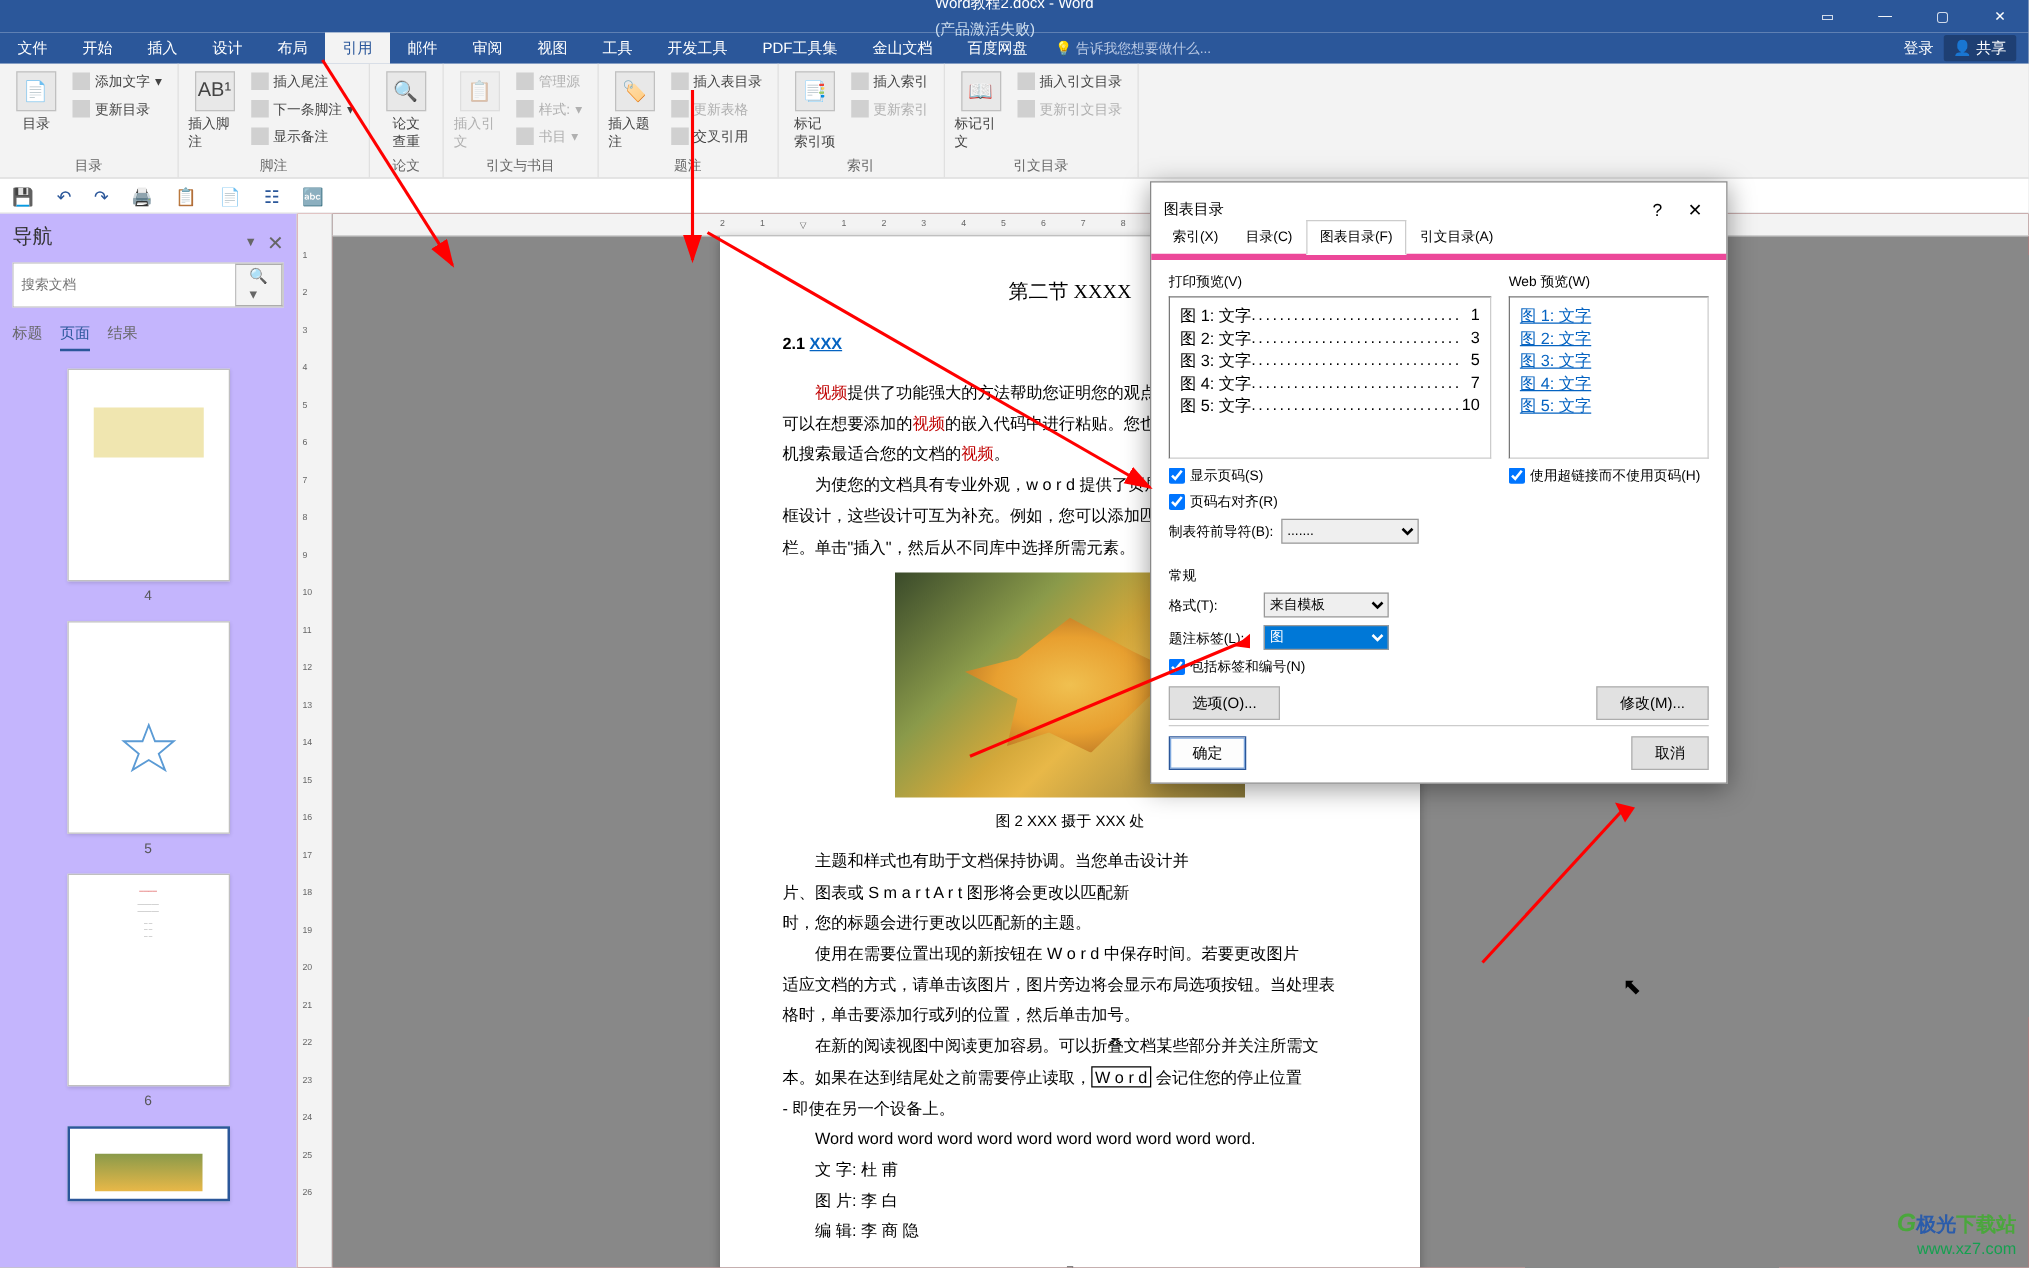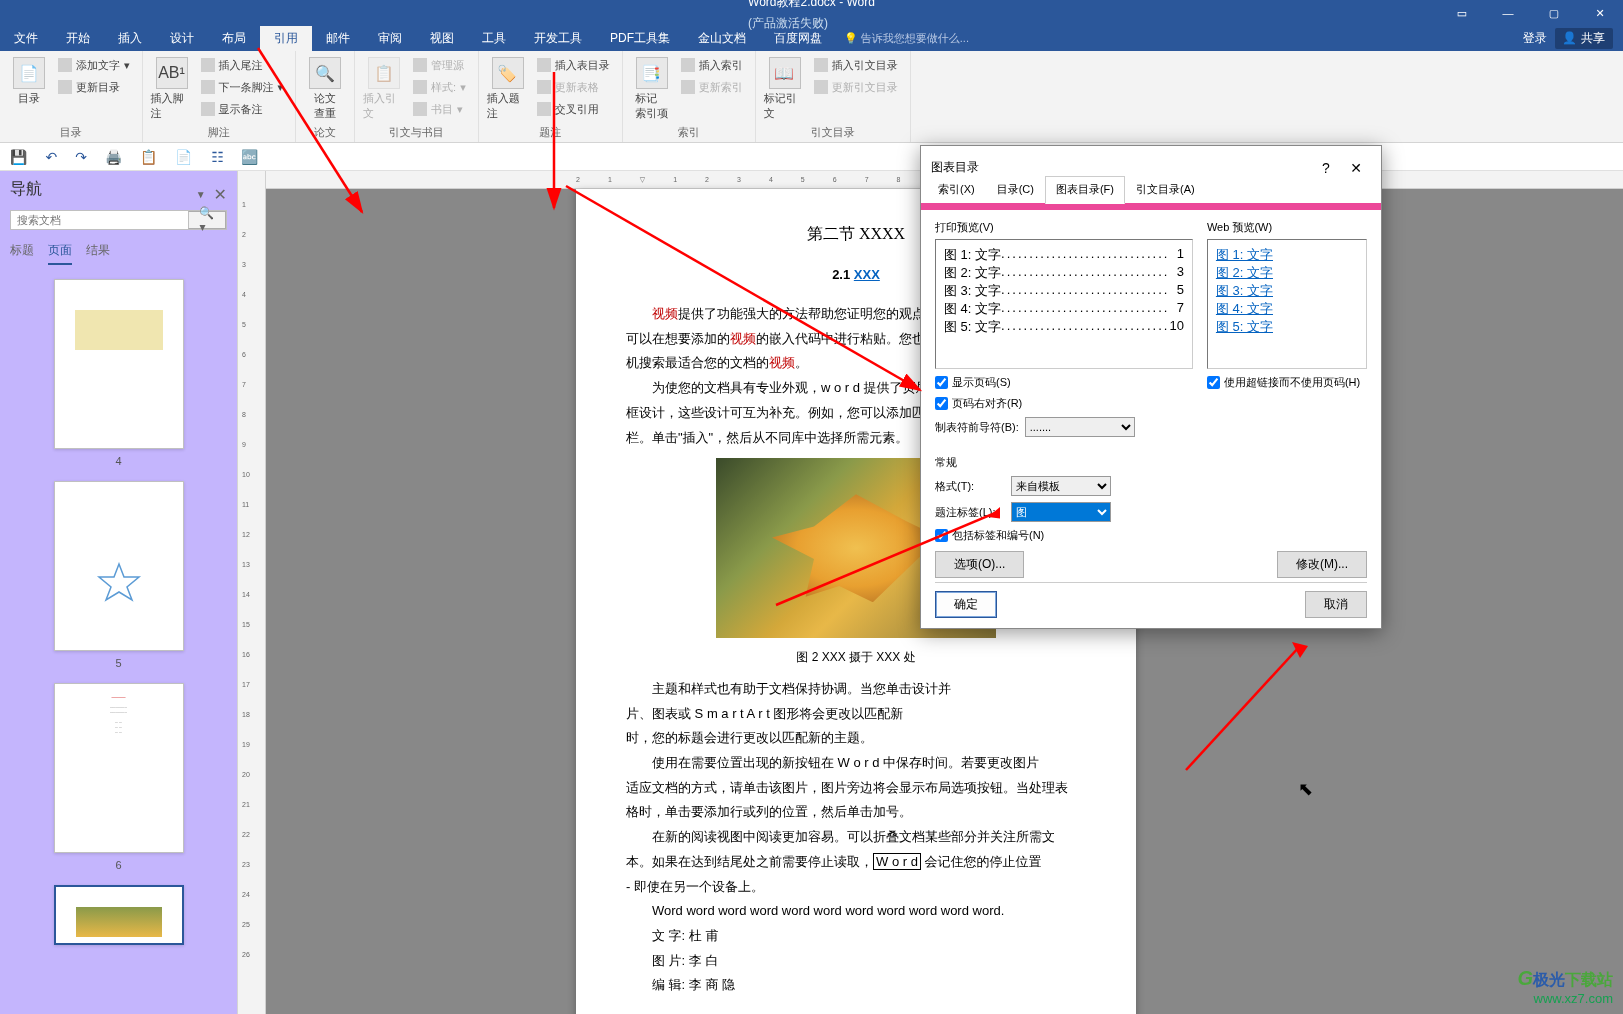--- a/index.html
+++ b/index.html
@@ -33,56 +33,56 @@
 
 
 .qat { height: 28px; background: #fff; border-bottom: 1px solid #e0e0e0; display: flex; align-items: center; padding: 0 10px; gap: 18px; color: #2b579a; font-size: 14px; }
 
 
 .main { display: flex; height: calc(1014px - 26px - 25px - 92px - 28px); }
 
 
 .navpane { width: 238px; border-right: 1px solid #d4d4d4; background: #c4b5fd; display: flex; flex-direction: column; padding: 8px 10px; }
 .navpane h3 { font-size: 16px; font-weight: normal; color: #333; margin-bottom: 10px; }
-.navsearch { display: flex; border: 1px solid #c0c0c0; background: #fff; height: 20px; }
+.navsearch { display: flex; border: 1px solid #c0c0c0; background: #fff; height: 36px; }
 .navsearch input { flex: 1; border: none; padding: 0 6px; font-size: 11px; outline: none; }
 .navsearch .btn { width: 28px; border-left: 1px solid #c0c0c0; display: flex; align-items: center; justify-content: center; color: #666; background: #f3f3f3; }
 .navtabs { display: flex; gap: 14px; margin: 12px 0 8px; font-size: 12px; }
 .navtabs span { color: #666; padding-bottom: 4px; cursor: pointer; }
 .navtabs span.active { color: #2b579a; border-bottom: 2px solid #2b579a; }
 .thumbs { flex: 1; overflow-y: auto; padding: 6px; }
 .thumb { margin-bottom: 14px; text-align: center; }
 .thumb .pg { width: 130px; height: 170px; background: #fff; border: 1px solid #c0c0c0; margin: 0 auto 6px; box-shadow: 0 1px 3px rgba(0,0,0,.15); padding: 10px; font-size: 4px; color: #888; overflow: hidden; }
 .thumb.active .pg { border: 2px solid #2b579a; }
 .thumb .num { font-size: 11px; color: #555; }
 
 
 .docarea { flex: 1; background: #b91c1c; position: relative; display: flex; }
 .vruler { width: 28px; background: #f3f3f3; border-right: 1px solid #d0d0d0; font-size: 7px; color: #666; position: relative; }
 .vruler .tick { position: absolute; left: 4px; }
 .doccanvas { flex: 1; background: #888; overflow: hidden; position: relative; }
 .hruler { height: 18px; background: #f3f3f3; border-bottom: 1px solid #d0d0d0; display: flex; align-items: center; padding-left: 310px; font-size: 7px; color: #666; gap: 28px; }
 .page { background: #fff; width: 560px; margin: 0 0 0 310px; box-shadow: 0 2px 8px rgba(0,0,0,.3); padding: 30px 50px; font-family: SimSun; font-size: 13px; color: #000; line-height: 1.9; }
 .page h4 { text-align: center; font-family: SimHei; font-size: 16px; margin-bottom: 14px; font-weight: normal; }
-.page .sub { text-align: center; font-weight: bold; margin-bottom: 14px; }
+.page .sub { text-align: left; font-weight: bold; margin-bottom: 14px; }
 .page .sub a { color: #0563c1; text-decoration: underline; }
 .page p { text-indent: 2em; text-align: justify; }
 .page .red { color: #c00000; }
 .page .figwrap { text-align: center; margin: 8px 0; }
 .page .leaf { width: 280px; height: 180px; margin: 0 auto; background: linear-gradient(135deg, #3a4a2a 0%, #8a9a4a 30%, #d4a83a 50%, #e8b848 60%, #88783a 100%); position: relative; }
 .page .leaf::after { content: ""; position: absolute; inset: 20%; background: radial-gradient(ellipse at center, #f0c050 0%, #e8a030 50%, #a06020 100%); clip-path: polygon(50% 0, 80% 25%, 100% 40%, 80% 70%, 60% 100%, 40% 85%, 20% 95%, 25% 60%, 0 40%, 25% 30%); }
 .page .caption { text-align: center; font-size: 12px; }
 .page .boxed { border: 1px solid #000; padding: 0 2px; }
 
 
 .dialog { position: absolute; left: 920px; top: 145px; width: 462px; background: #fff; border: 1px solid #888; box-shadow: 0 4px 20px rgba(0,0,0,.4); font-size: 12px; z-index: 100; }
 .dlg-title { height: 30px; display: flex; align-items: flex-end; padding: 0 10px; font-size: 12px; }
 .dlg-title .sp { flex: 1; }
 .dlg-title .x { width: 30px; text-align: center; font-size: 14px; cursor: pointer; }
-.dlg-tabs { display: flex; padding: 0 6px; border-bottom: 7px solid #ec4899; font-size: 11px; }
+.dlg-tabs { display: flex; padding: 0 6px; border-bottom: 5px solid #ec4899; font-size: 11px; }
 .dlg-tabs span { padding: 5px 10px; border: 1px solid transparent; cursor: pointer; }
 .dlg-tabs span.active { border: 1px solid #ccc; border-bottom: 1px solid #fff; margin-bottom: -1px; background: #fff; }
 .dlg-body { padding: 10px 14px; }
 .preview-row { display: flex; gap: 14px; }
 .preview-col { flex: 1; }
 .preview-col .lbl { font-size: 11px; margin-bottom: 4px; }
 .pbox { border: 1px inset #ccc; height: 130px; padding: 6px 8px; font-family: SimSun; font-size: 13px; overflow-y: scroll; background: #fff; }
 .pbox .ln { display: flex; }
 .pbox .ln .t { white-space: nowrap; }
 .pbox .ln .dots { flex: 1; overflow: hidden; letter-spacing: 2px; }

